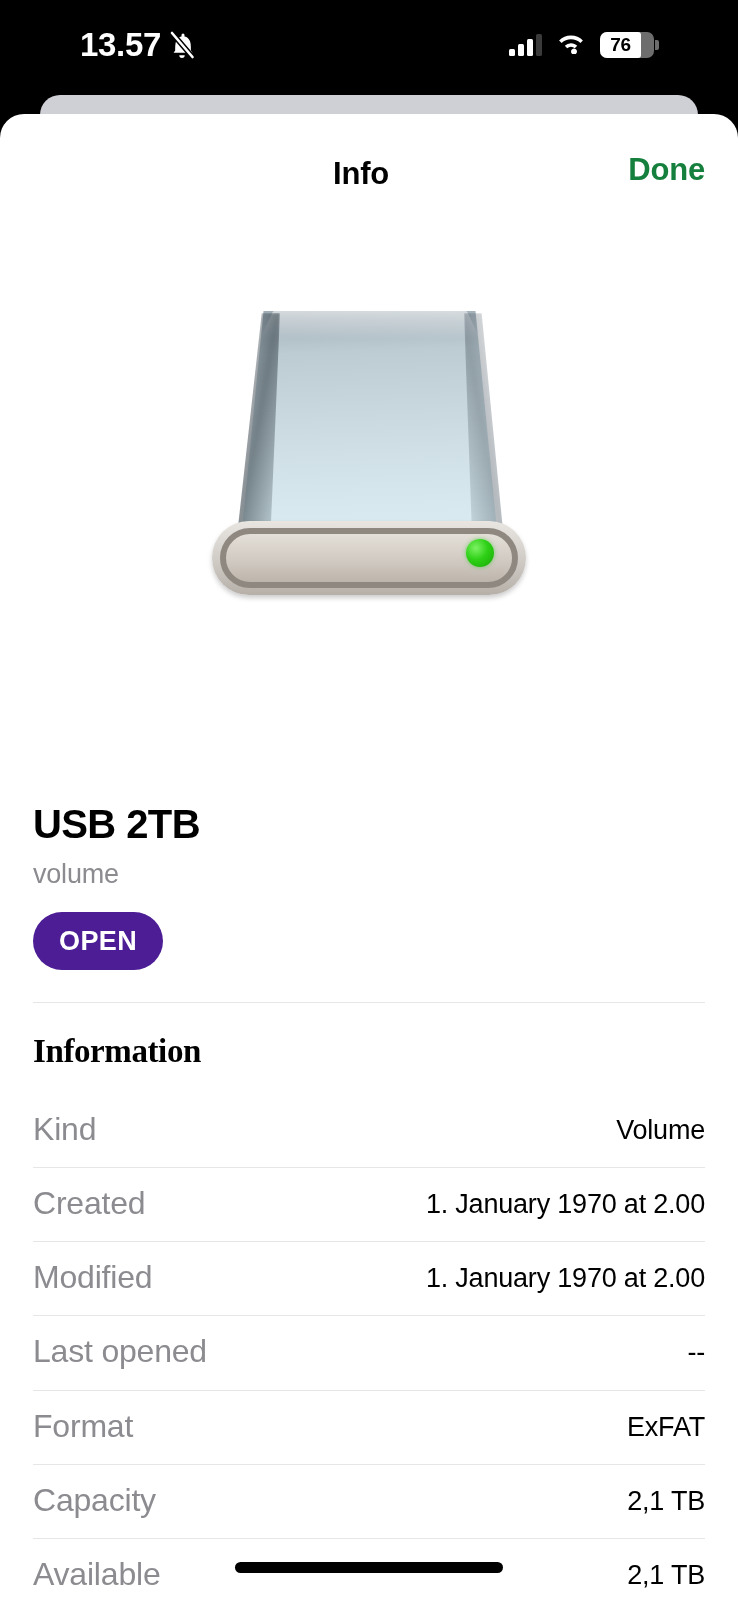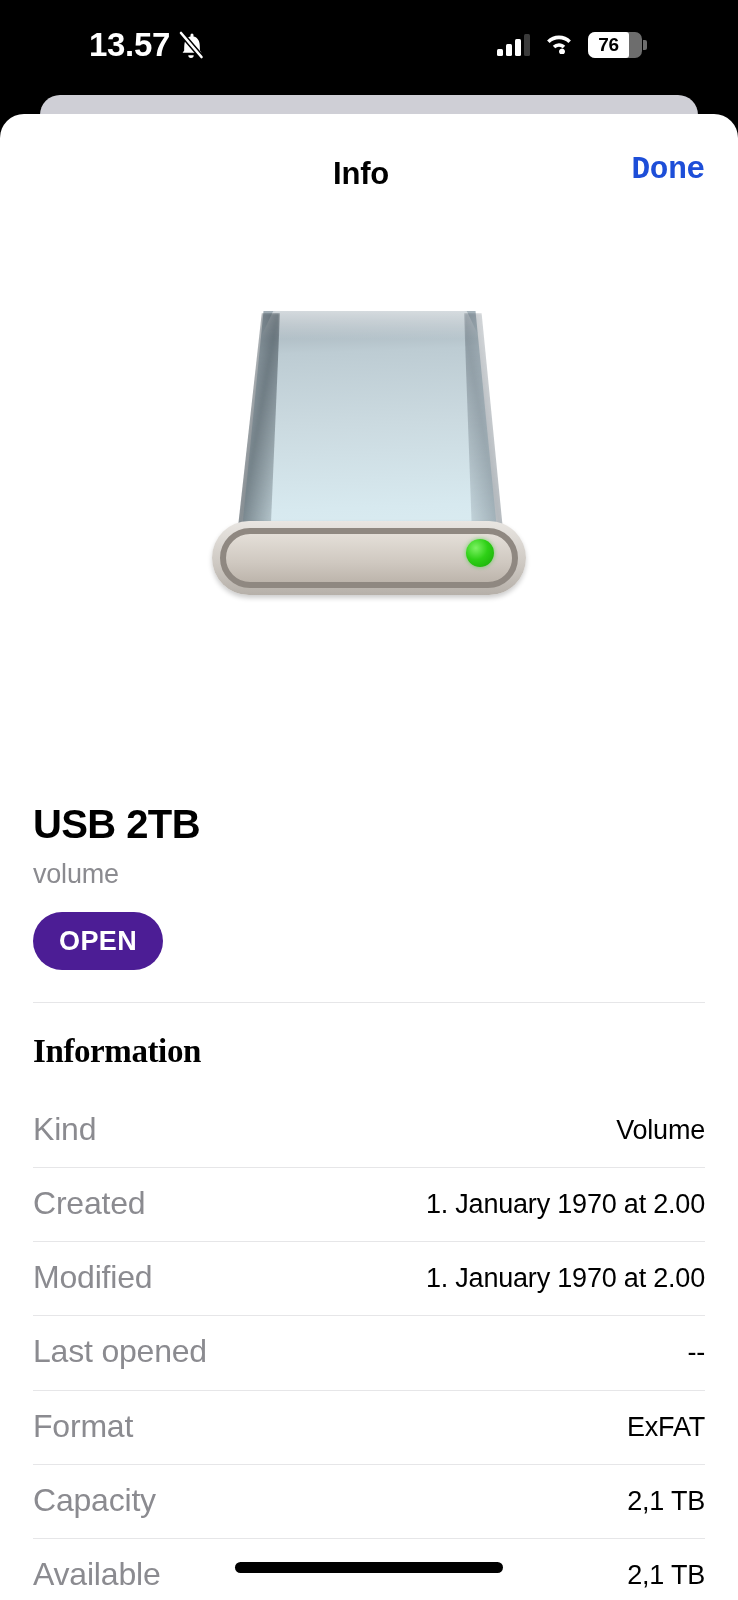--- a/index.html
+++ b/index.html
@@ -13,27 +13,27 @@
 
   #screen { position:relative; width:738px; height:1600px; background:#000; }
 
   
   #status-bar{
     position:absolute; top:0; left:0; width:738px; height:92px;
     background:#000; color:#fff;
   }
   #status-left{
     position:absolute; left:80px; top:28px;
-    display:flex; align-items:center; gap:8px;margin-left:9px;
+    display:flex; align-items:center; gap:8px;
   }
   #clock{ font-size:33px; font-weight:600; letter-spacing:-.3px; line-height:1; }
   .bell-slash{ width:26px; height:30px; position:relative; display:block; }
 
   #status-right{
-    position:absolute; right:96px; top:32px;
+    position:absolute; right:84px; top:32px;
     display:flex; align-items:center; gap:14px;
   }
   .sig{ display:flex; align-items:flex-end; gap:3px; height:22px; }
   .sig i{ display:block; width:6px; background:#fff; border-radius:1.5px; }
   .sig i:nth-child(1){ height:7px; }
   .sig i:nth-child(2){ height:12px; }
   .sig i:nth-child(3){ height:17px; }
   .sig i:nth-child(4){ height:22px; background:#3a3a3a; }
 
   .battery{
@@ -70,23 +70,23 @@
   #nav{
     position:relative; height:100px; width:100%;
   }
   #nav-title{
     position:absolute; left:0; right:16px; top:42px;
     text-align:center; font-size:31px; font-weight:700; color:#000;
     letter-spacing:-.2px;
   }
   #done-button{
     position:absolute; right:33px; top:38px;
-    font-size:31px; font-weight:600; color:#1d4ed8;
+    font-size:31px; font-weight:600; color:#15803d;
     letter-spacing:-.2px; cursor:pointer; background:none; border:none;
-    font-family:Liberation Mono, monospace;
+    font-family:Liberation Sans, sans-serif;
   }
 
   
   #icon-wrap{
     position:absolute; left:0; top:160px; width:738px; height:360px;
     display:flex; align-items:center; justify-content:center;
   }
   #drive{
     position:relative; width:330px; height:330px;
   }

